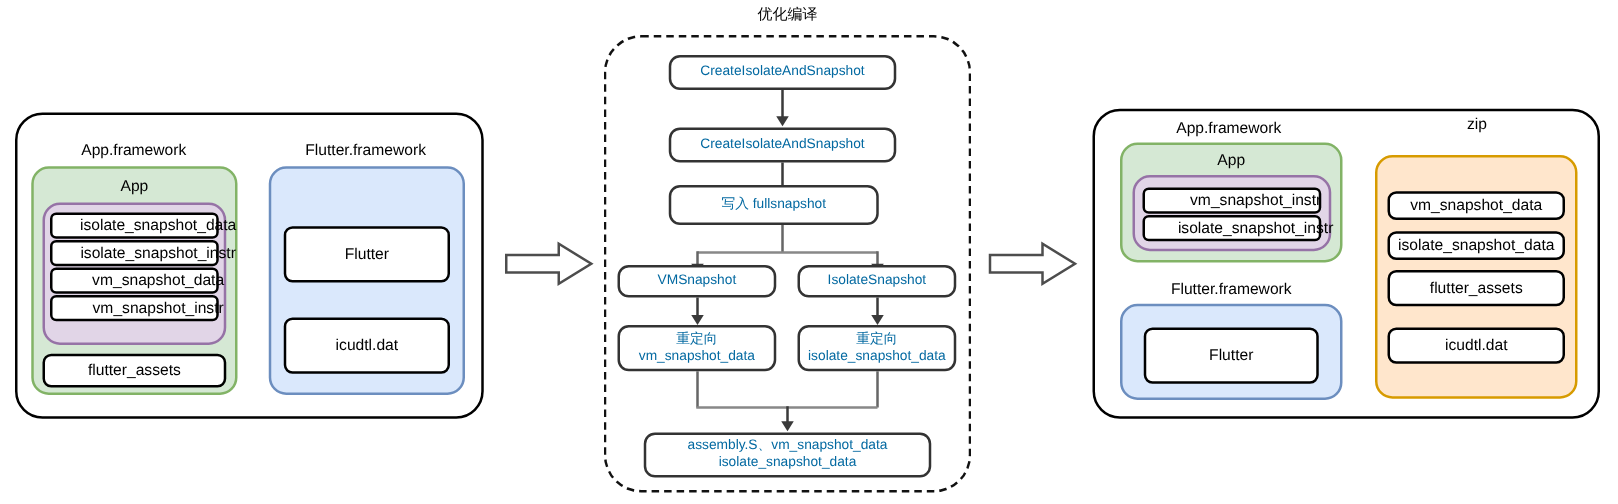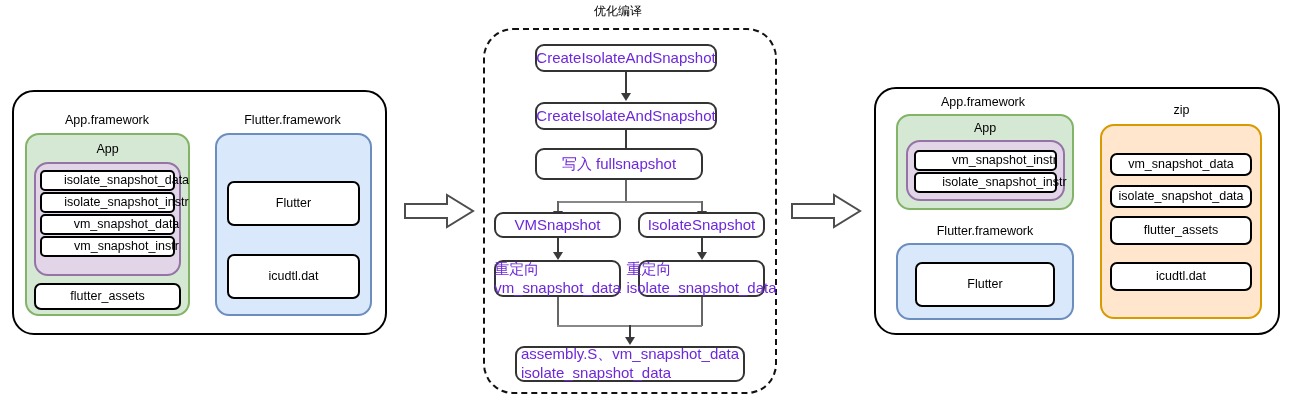--- a/index.html
+++ b/index.html
@@ -67,24 +67,24 @@
     border-radius: 30px;
     background: #ffffff;
   }
   .flow-box {
     background: #ffffff;
     border: 2px solid #333333;
     border-radius: 9px;
     display: flex;
     align-items: center;
     justify-content: center;
-    text-align: left;
-    font-size: 15px;
+    text-align: center;
+    font-size: 11px;
     line-height: 1.25;
-    color: #6d28d9;
+    color: #0369a1;
     white-space: pre-line;
   }
 
   
   .vline { background: #666666; width: 1.6px; }
   .hline { background: #888888; height: 1.6px; }
   .arrowhead {
     width: 0; height: 0;
     border-left: 5px solid transparent;
     border-right: 5px solid transparent;
@@ -121,21 +121,21 @@
 
   <div class="abs group-box blue" style="left:215px; top:133px; width:157px; height:183px;"></div>
 
   <div class="abs item" style="left:227px; top:181px; width:133px; height:45px;">Flutter</div>
   <div class="abs item" style="left:227px; top:254px; width:133px; height:45px;">icudtl.dat</div>
 
   <svg class="abs block-arrow" style="left:403px; top:192px;" width="72" height="38" viewBox="0 0 72 38">
     <polygon points="2,12 44,12 44,3 70,19 44,35 44,26 2,26" fill="#ffffff" stroke="#4d4d4d" stroke-width="2"></polygon>
   </svg>
 
-  <div class="abs caption cjk" style="left:533px; top:3px; width:170px;">优化编译</div>
+  <div class="abs caption cjk" style="left:545px; top:3px; width:170px;">优化编译</div>
 
   <div class="abs dashed-box" style="left:483px; top:28px; width:294px; height:366px;"></div>
 
   <div class="abs flow-box" style="left:535px; top:44px; width:182px; height:28px;">CreateIsolateAndSnapshot</div>
 
   <div class="abs vline-dark" style="left:625px; top:72px; height:23px;"></div>
   <div class="abs arrowhead" style="left:621px; top:93px;"></div>
 
   <div class="abs flow-box" style="left:535px; top:102px; width:182px; height:28px;">CreateIsolateAndSnapshot</div>
 
@@ -174,21 +174,21 @@
 isolate_snapshot_data</div>
 
   <svg class="abs block-arrow" style="left:790px; top:192px;" width="72" height="38" viewBox="0 0 72 38">
     <polygon points="2,12 44,12 44,3 70,19 44,35 44,26 2,26" fill="#ffffff" stroke="#4d4d4d" stroke-width="2"></polygon>
   </svg>
 
   <div class="abs outer-box" style="left:874px; top:87px; width:406px; height:248px;"></div>
 
   <div class="abs caption" style="left:893px; top:95px; width:180px;">App.framework</div>
 
-  <div class="abs caption" style="left:1099px; top:103px; width:165px;text-align:center;">zip</div>
+  <div class="abs caption" style="left:1099px; top:92px; width:165px;text-align:center;">zip</div>
 
   <div class="abs group-box green" style="left:896px; top:114px; width:178px; height:96px;"></div>
 
   <div class="abs caption" style="left:896px; top:121px; width:178px;">App</div>
 
   <div class="abs group-box purple" style="left:906px; top:140px; width:159px; height:61px;"></div>
 
   <div class="abs item thin" style="left:914px; top:150px; width:143px; height:21px;">vm_snapshot_instr</div>
   <div class="abs item thin" style="left:914px; top:172px; width:143px; height:21px;">isolate_snapshot_instr</div>
 

